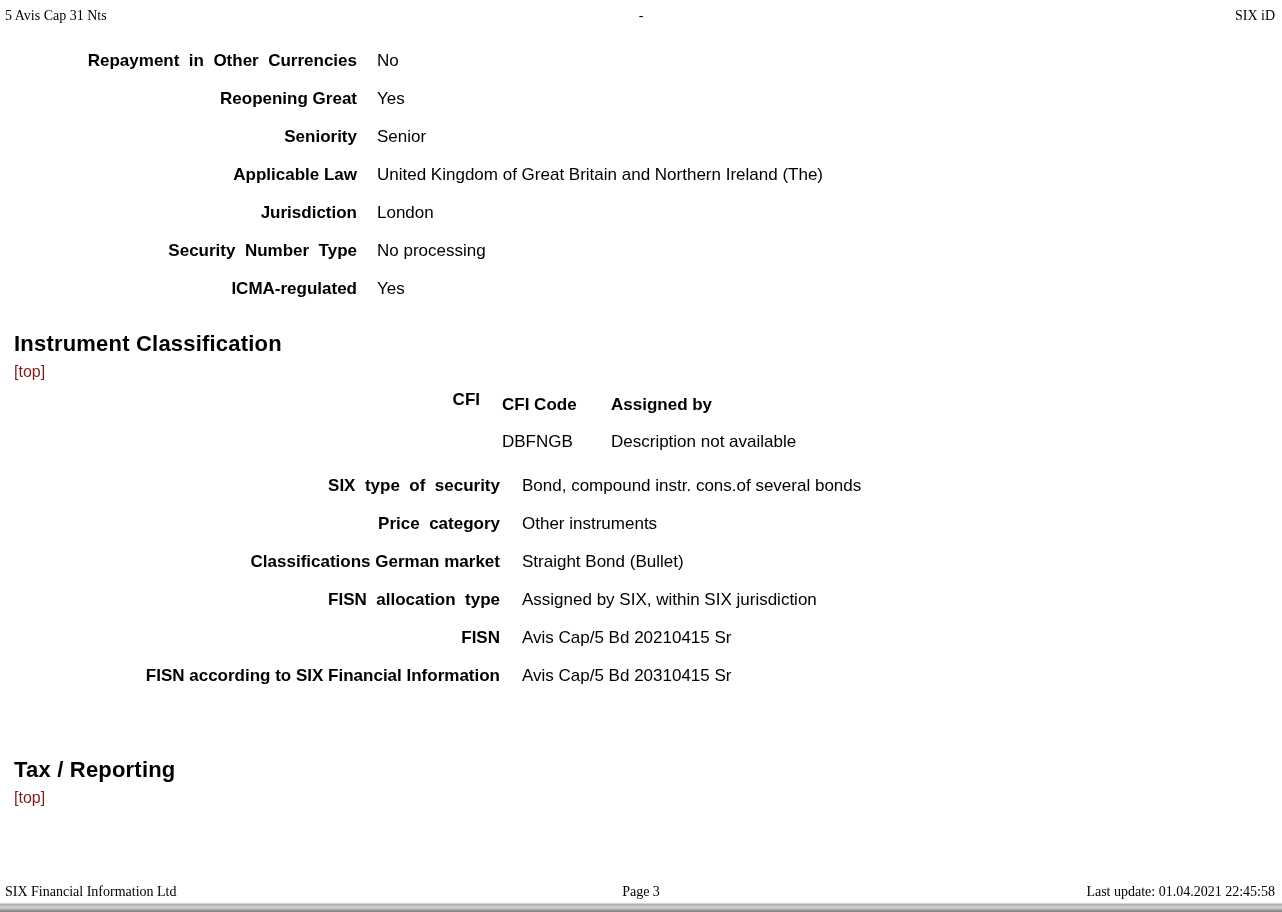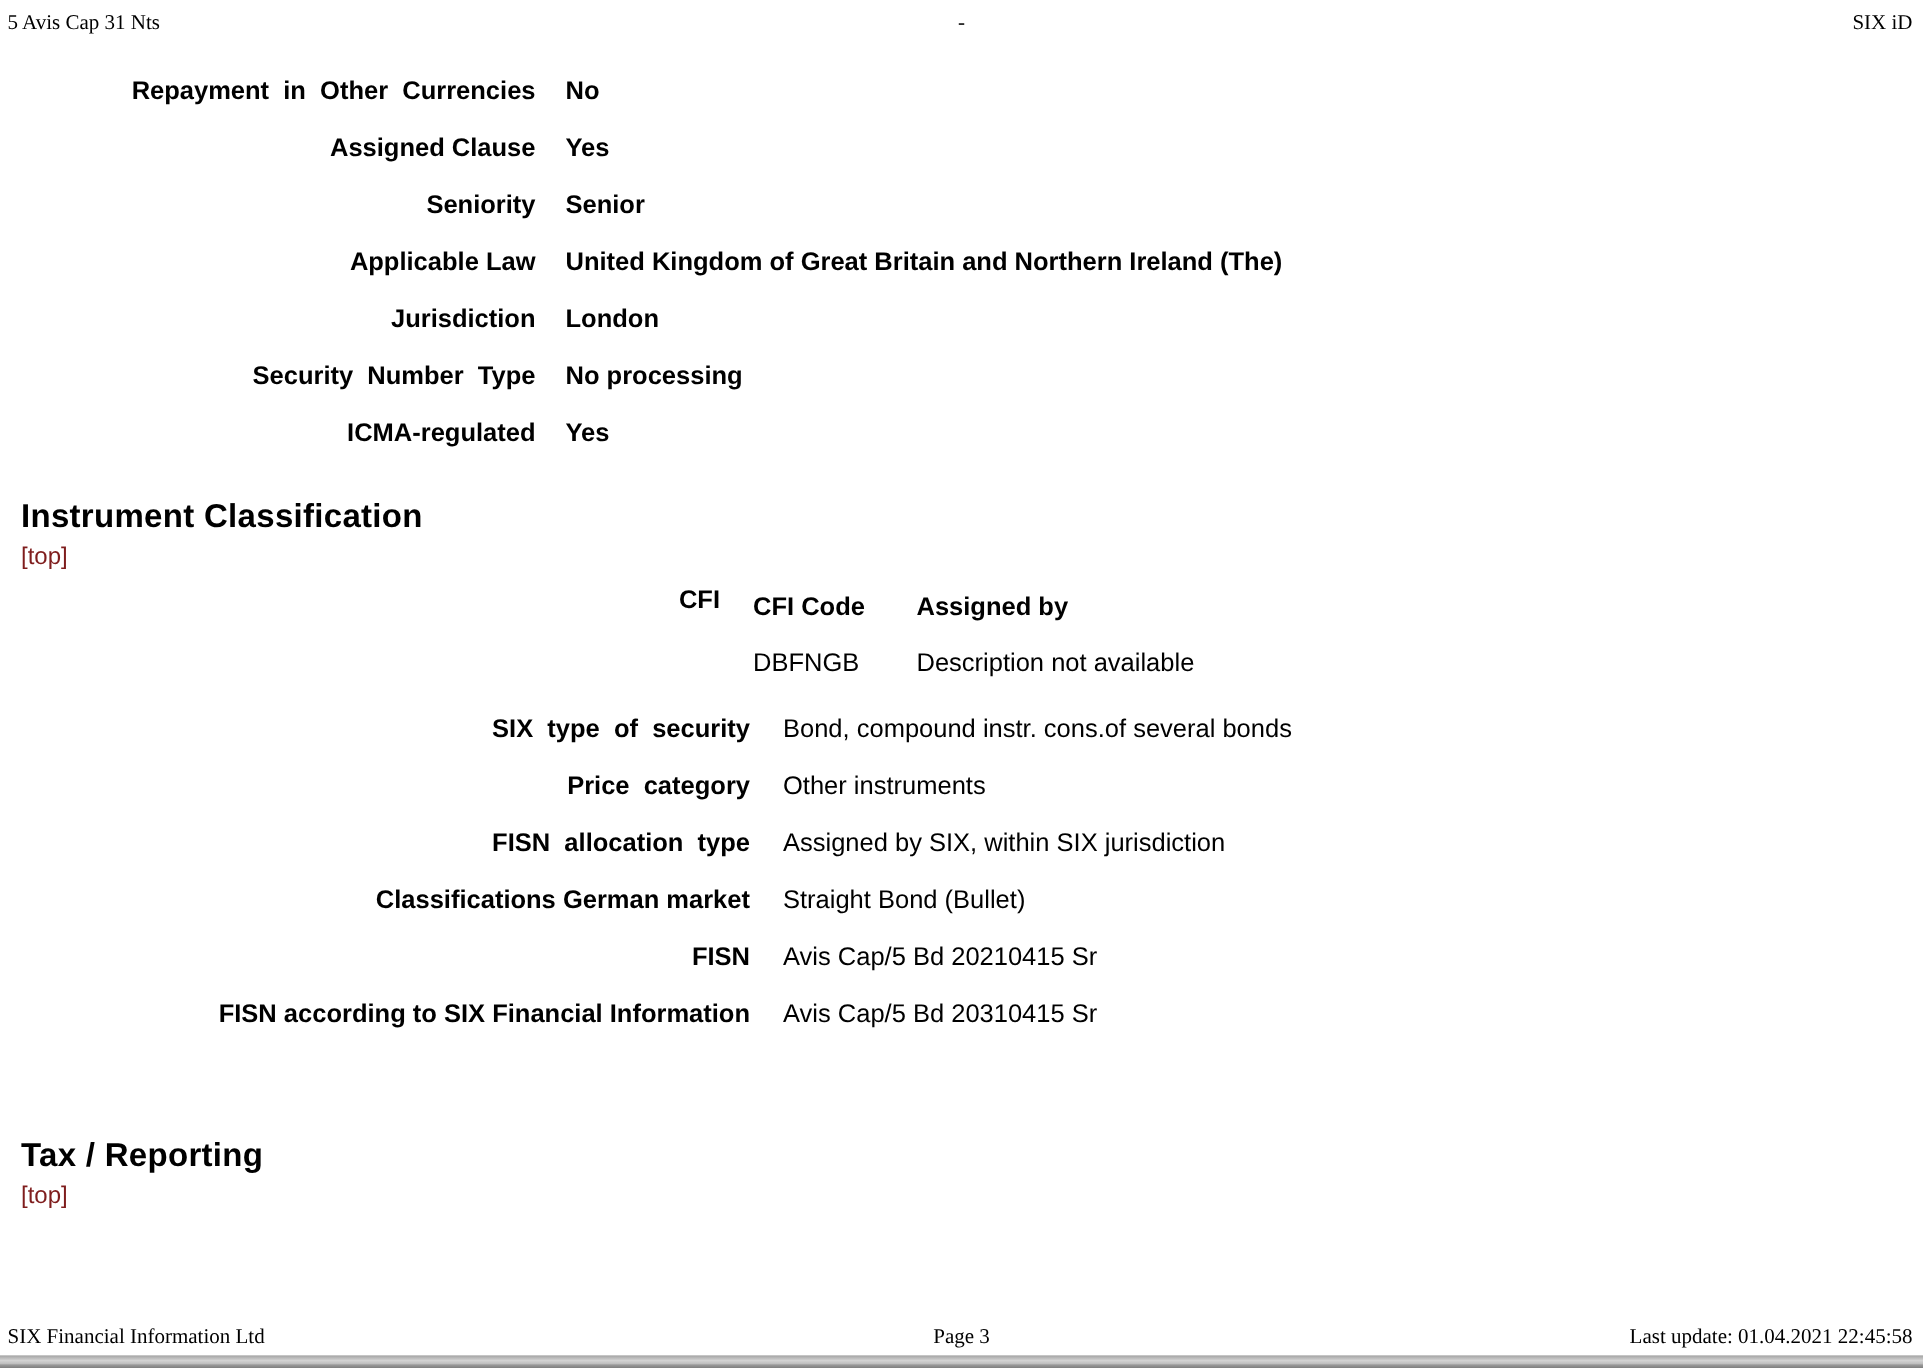--- a/index.html
+++ b/index.html
@@ -26,21 +26,21 @@
   .fields { position:absolute; left:0; right:0; }
   .fields-general { top:42px; }
   .fields-class   { top:467px; }
   .frow { display:flex; height:38px; line-height:38px; font-size:17px; }
   .frow .lbl {
     font-weight:bold; text-align:right; white-space:pre;
     flex:0 0 auto;
   }
   .fields-general .lbl { width:357px; }
   .fields-class   .lbl { width:480px;margin-left:20px; }
-  .fields-general .val { margin-left:20px;font-weight:bold; }
+  .fields-general .val { margin-left:20px; }
   .fields-class   .val { margin-left:22px; }
   .frow .val { white-space:pre; }
   
   .sechead {
     position:absolute; left:14px; right:16px;
     display:flex; justify-content:space-between; align-items:flex-start;flex-direction:column;
   }
   .sechead .title { font-size:22px; font-weight:bold; line-height:28px; letter-spacing:0.2px; }
   .sechead .toplink { font-size:16px; line-height:20px; padding-top:4px; color:#7f1d1d; text-decoration:none; }
   .sec-instr { top:330px; }
@@ -75,21 +75,21 @@
   <span class="ph-center">-</span>
   <span class="ph-right">SIX iD</span>
 </div>
 
 <div class="fields fields-general">
   <div class="frow">
     <span class="lbl">Repayment  in  Other  Currencies</span>
     <span class="val">No</span>
   </div>
   <div class="frow">
-    <span class="lbl">Assigned Clause</span>
+    <span class="lbl">Reopening Great</span>
     <span class="val">Yes</span>
   </div>
   <div class="frow">
     <span class="lbl">Seniority</span>
     <span class="val">Senior</span>
   </div>
   <div class="frow">
     <span class="lbl">Applicable Law</span>
     <span class="val">United Kingdom of Great Britain and Northern Ireland (The)</span>
   </div>
@@ -129,26 +129,26 @@
 <div class="fields fields-class">
   <div class="frow">
     <span class="lbl">SIX  type  of  security</span>
     <span class="val">Bond, compound instr. cons.of several bonds</span>
   </div>
   <div class="frow">
     <span class="lbl">Price  category</span>
     <span class="val">Other instruments</span>
   </div>
   <div class="frow">
+    <span class="lbl">Classifications German market</span>
+    <span class="val">Straight Bond (Bullet)</span>
+  </div>
+  <div class="frow">
     <span class="lbl">FISN  allocation  type</span>
     <span class="val">Assigned by SIX, within SIX jurisdiction</span>
-  </div>
-  <div class="frow">
-    <span class="lbl">Classifications German market</span>
-    <span class="val">Straight Bond (Bullet)</span>
   </div>
   <div class="frow">
     <span class="lbl">FISN</span>
     <span class="val">Avis Cap/5 Bd 20210415 Sr</span>
   </div>
   <div class="frow">
     <span class="lbl">FISN according to SIX Financial Information</span>
     <span class="val">Avis Cap/5 Bd 20310415 Sr</span>
   </div>
 </div>

